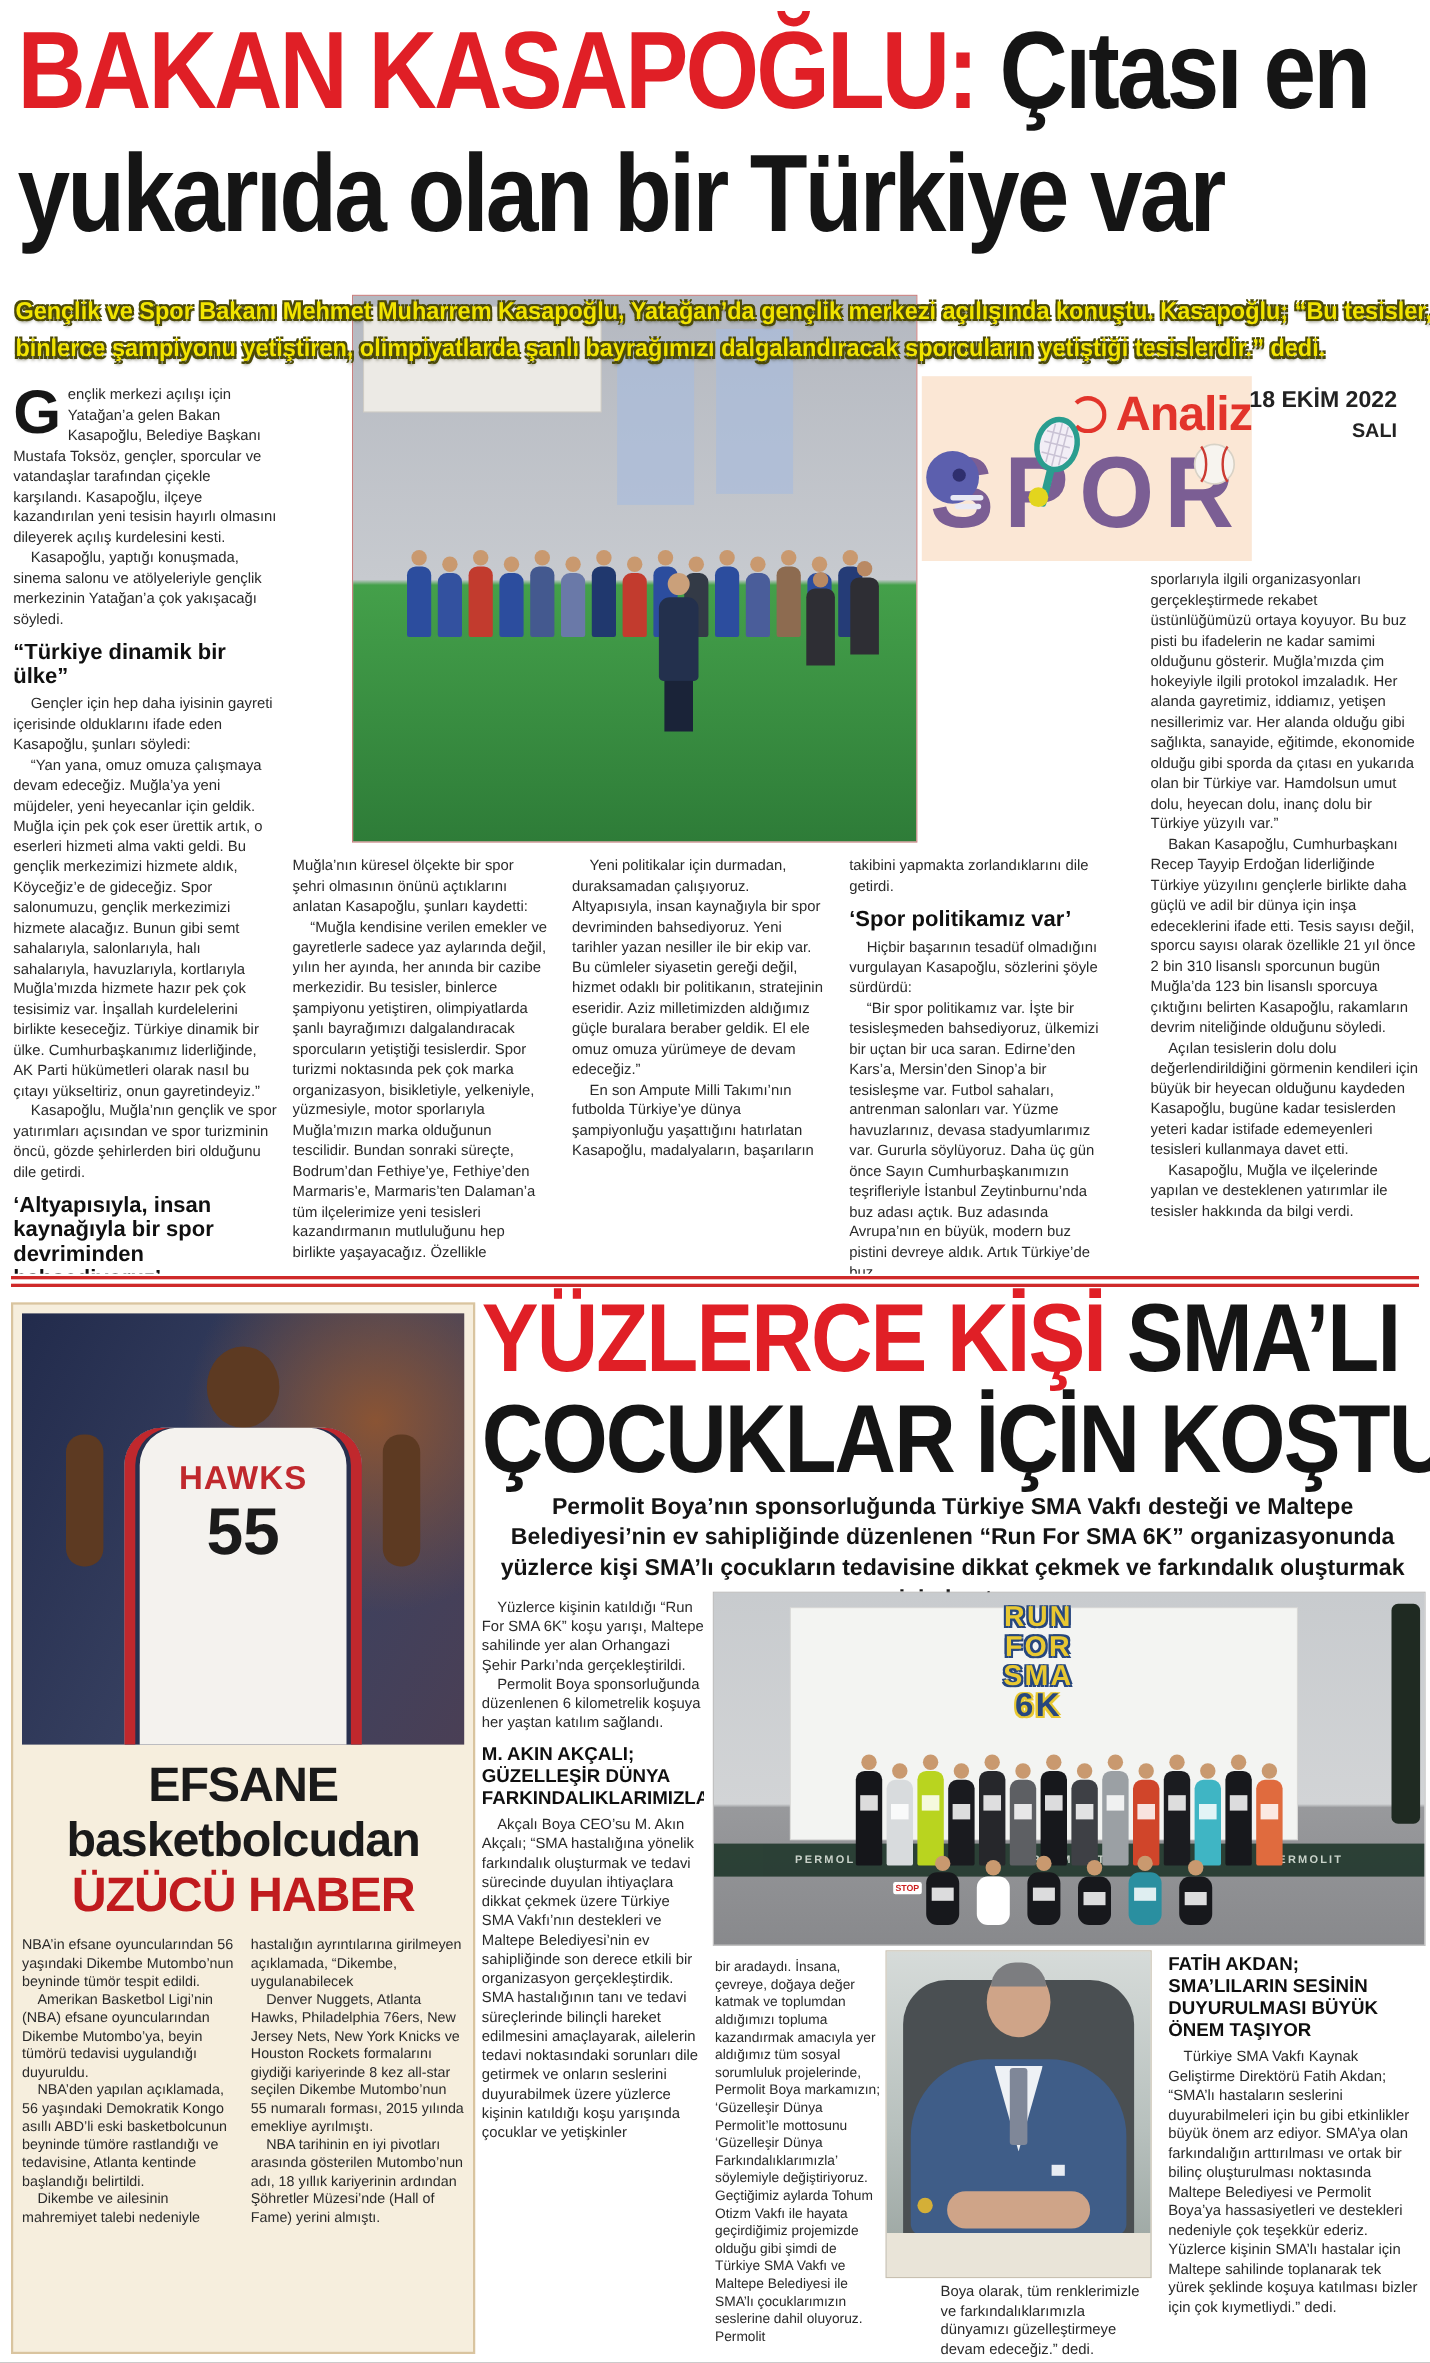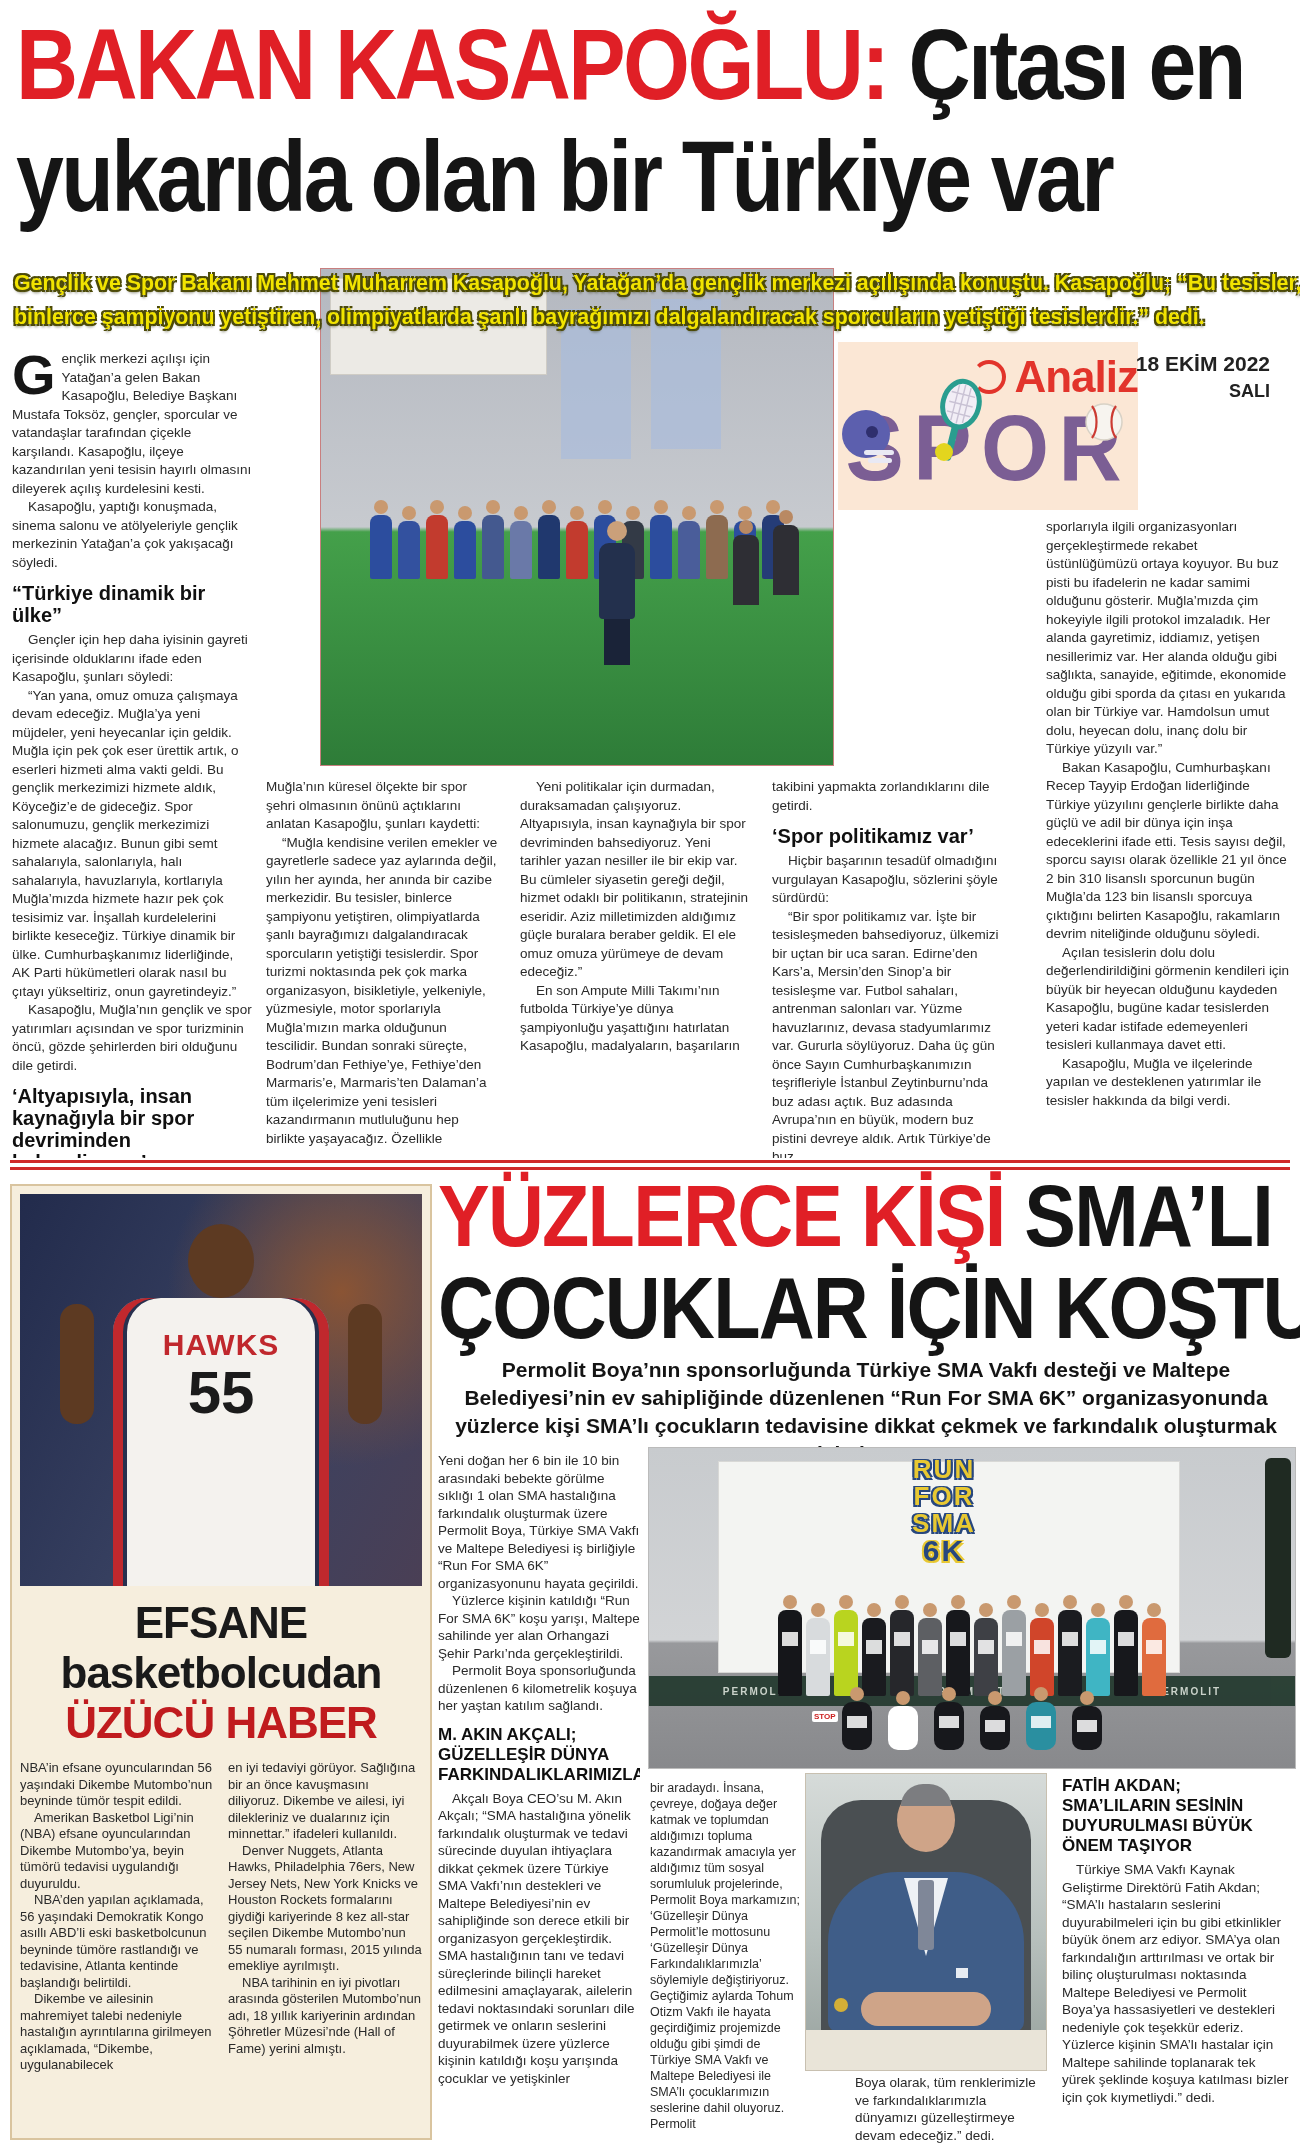--- a/index.html
+++ b/index.html
@@ -266,21 +266,20 @@
     <div class="m-head-wrap">
       <div class="m-head-line">EFSANE</div>
       <div class="m-head-line">basketbolcudan</div>
       <div class="m-head-line m-red">ÜZÜCÜ HABER</div>
     </div>
     <div class="mtext">
       <p class="noind" style="text-indent:0;">NBA’in efsane oyuncularından 56 yaşındaki Dikembe Mutombo’nun beyninde tümör tespit edildi.</p>
       <p>Amerikan Basketbol Ligi’nin (NBA) efsane oyuncularından Dikembe Mutombo’ya, beyin tümörü tedavisi uygulandığı duyuruldu.</p>
       <p>NBA’den yapılan açıklamada, 56 yaşındaki Demokratik Kongo asıllı ABD’li eski basketbolcunun beyninde tümöre rastlandığı ve tedavisine, Atlanta kentinde başlandığı belirtildi.</p>
       <p>Dikembe ve ailesinin mahremiyet talebi nedeniyle hastalığın ayrıntılarına girilmeyen açıklamada, “Dikembe, uygulanabilecek</p>
-      <p style="text-indent:0;">en iyi tedaviyi görüyor. Sağlığına bir an önce kavuşmasını diliyoruz. Dikembe ve ailesi, iyi dilekleriniz ve dualarınız için minnettar.” ifadeleri kullanıldı.</p>
       <p>Denver Nuggets, Atlanta Hawks, Philadelphia 76ers, New Jersey Nets, New York Knicks ve Houston Rockets formalarını giydiği kariyerinde 8 kez all-star seçilen Dikembe Mutombo’nun 55 numaralı forması, 2015 yılında emekliye ayrılmıştı.</p>
       <p>NBA tarihinin en iyi pivotları arasında gösterilen Mutombo’nun adı, 18 yıllık kariyerinin ardından Şöhretler Müzesi’nde (Hall of Fame) yerini almıştı.</p>
     </div>
   </section>
 
   <header class="sma-headline">
     <div class="sma-line">
       <span class="hl-red">YÜZLERCE KİŞİ</span><span> SMA’LI</span>
     </div>
     <div class="sma-line">ÇOCUKLAR İÇİN KOŞTU</div>
@@ -323,21 +322,20 @@
         <div class="fig" style="background: rgb(255, 255, 255);"></div>
         <div class="fig" style="background: rgb(23, 24, 28);"></div>
         <div class="fig" style="background: rgb(23, 24, 28);"></div>
         <div class="fig" style="background: rgb(42, 143, 160);"></div>
         <div class="fig" style="background: rgb(23, 24, 28);"></div>
       </div>
     <div class="stop-tag">STOP</div>
   </figure>
 
   <section class="bcol" id="scol1">
-    <p class="noind">Yeni doğan her 6 bin ile 10 bin arasındaki bebekte görülme sıklığı 1 olan SMA hastalığına farkındalık oluşturmak üzere Permolit Boya, Türkiye SMA Vakfı ve Maltepe Belediyesi iş birliğiyle “Run For SMA 6K” organizasyonunu hayata geçirildi.</p>
     <p>Yüzlerce kişinin katıldığı “Run For SMA 6K” koşu yarışı, Maltepe sahilinde yer alan Orhangazi Şehir Parkı’nda gerçekleştirildi.</p>
     <p>Permolit Boya sponsorluğunda düzenlenen 6 kilometrelik koşuya her yaştan katılım sağlandı.</p>
     <h3 class="bhead">M. AKIN AKÇALI; GÜZELLEŞİR DÜNYA FARKINDALIKLARIMIZLA</h3>
     <p>Akçalı Boya CEO’su M. Akın Akçalı; “SMA hastalığına yönelik farkındalık oluşturmak ve tedavi sürecinde duyulan ihtiyaçlara dikkat çekmek üzere Türkiye SMA Vakfı’nın destekleri ve Maltepe Belediyesi’nin ev sahipliğinde son derece etkili bir organizasyon gerçekleştirdik. SMA hastalığının tanı ve tedavi süreçlerinde bilinçli hareket edilmesini amaçlayarak, ailelerin tedavi noktasındaki sorunları dile getirmek ve onların seslerini duyurabilmek üzere yüzlerce kişinin katıldığı koşu yarışında çocuklar ve yetişkinler</p>
   </section>
 
   <section class="bcol" id="scol2">
     <p class="noind">bir aradaydı. İnsana, çevreye, doğaya değer katmak ve toplumdan aldığımızı topluma kazandırmak amacıyla yer aldığımız tüm sosyal sorumluluk projelerinde, Permolit Boya markamızın; ‘Güzelleşir Dünya Permolit’le mottosunu ‘Güzelleşir Dünya Farkındalıklarımızla’ söylemiyle değiştiriyoruz. Geçtiğimiz aylarda Tohum Otizm Vakfı ile hayata geçirdiğimiz projemizde olduğu gibi şimdi de Türkiye SMA Vakfı ve Maltepe Belediyesi ile SMA’lı çocuklarımızın seslerine dahil oluyoruz. Permolit</p>
   </section>
 

